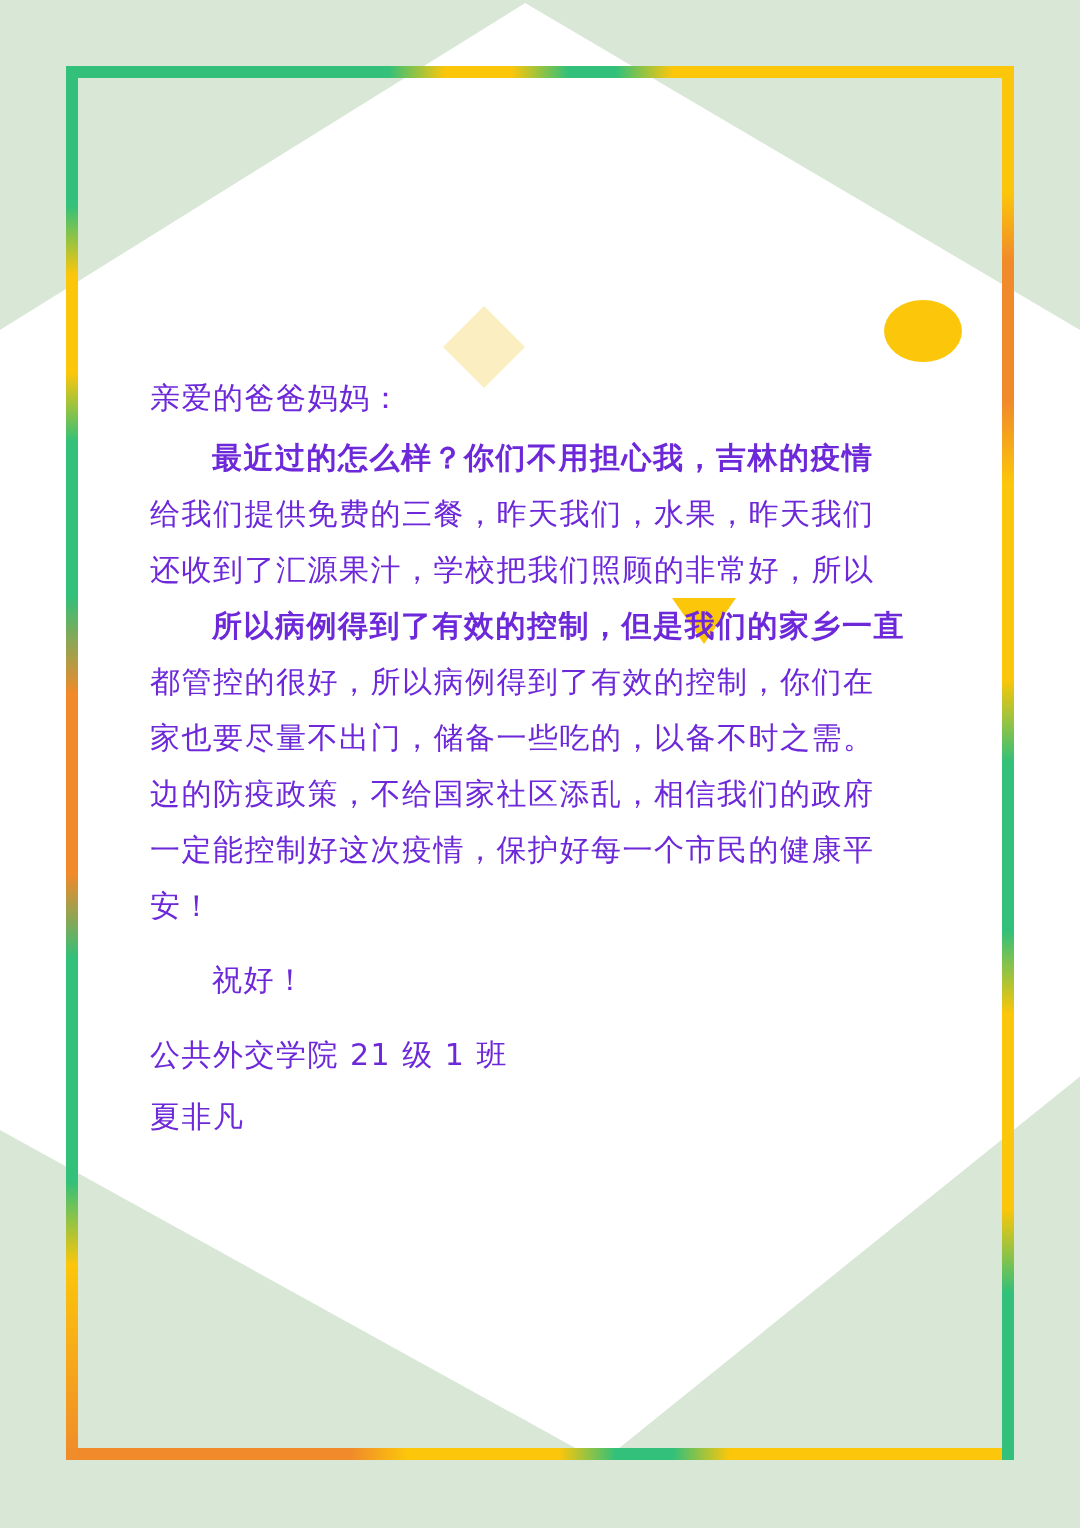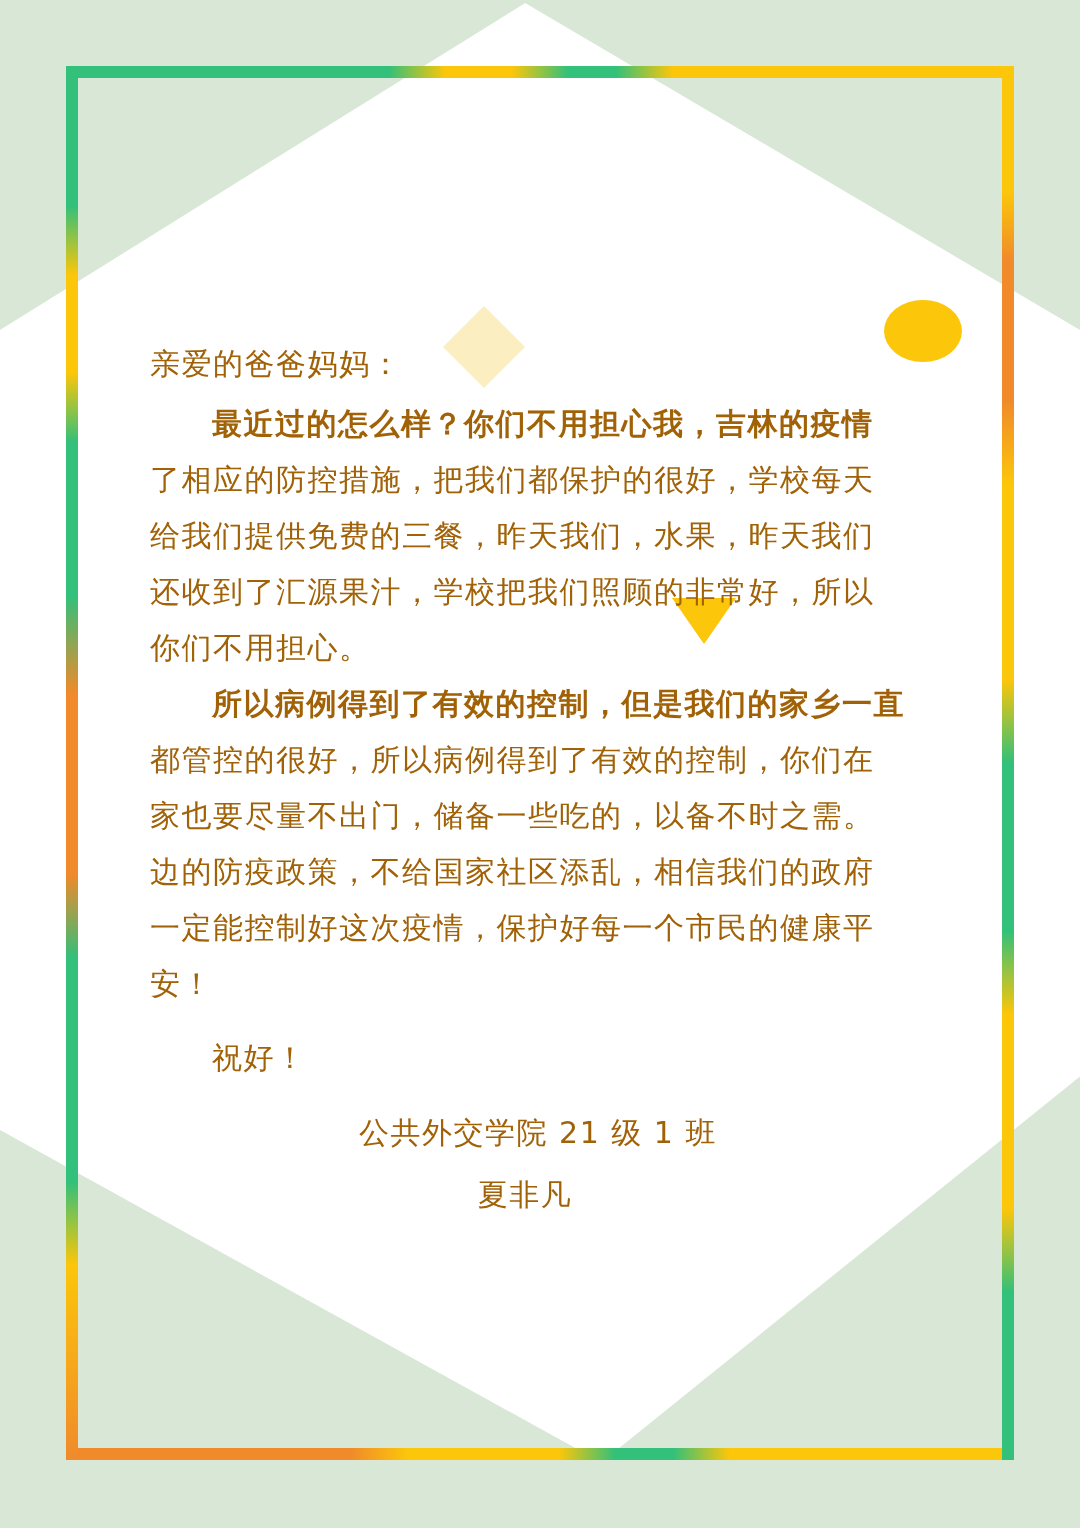--- a/index.html
+++ b/index.html
@@ -148,24 +148,24 @@
       #f08a2b 14%, #f08a2b 24%,
       #fcc60a 30%, #fcc60a 44%,
       #32c07a 50%, #32c07a 62%,
       #fcc60a 68%, #fcc60a 82%,
       #32c07a 88%, #32c07a 100%);
   }
 
   
   .letter {
     position: absolute;
-    top: 336px;
+    top: 370px;
     left: 150px;
     width: 790px;
-    color: #a16207;
+    color: #6d28d9;
   }
   .line {
     font-family: "DejaVu Sans", sans-serif;
     font-size: 30px;
     letter-spacing: 1.5px;
     line-height: 56px;
     white-space: pre;
     font-weight: 400;
   }
   .salutation {
@@ -177,21 +177,21 @@
   .indent {
     text-indent: 62px;
     font-weight: bold;
   }
   .closing {
     margin-top: 18px;
     text-indent: 62px;
   }
   .signature {
     margin-top: 16px;
-    text-align: center;
+    text-align: left;
     padding-right: 14px;
   }
   .signature .line {
     line-height: 62px;
   }
   .sig-name {
     padding-right: 26px;
   }
 </style>
 </head>
@@ -216,24 +216,22 @@
     <div class="frame-edge frame-left"></div>
     <div class="frame-edge frame-right"></div>
   </div>
 
   <div class="letter">
 
     <div class="line salutation">亲爱的爸爸妈妈：</div>
 
     <div class="para">
       <div class="line indent">最近过的怎么样？你们不用担心我，吉林的疫情</div>
-      <div class="line">了相应的防控措施，把我们都保护的很好，学校每天</div>
       <div class="line">给我们提供免费的三餐，昨天我们，水果，昨天我们</div>
       <div class="line">还收到了汇源果汁，学校把我们照顾的非常好，所以</div>
-      <div class="line">你们不用担心。</div>
     </div>
 
     <div class="para">
       <div class="line indent">所以病例得到了有效的控制，但是我们的家乡一直</div>
       <div class="line">都管控的很好，所以病例得到了有效的控制，你们在</div>
       <div class="line">家也要尽量不出门，储备一些吃的，以备不时之需。</div>
       <div class="line">边的防疫政策，不给国家社区添乱，相信我们的政府</div>
       <div class="line">一定能控制好这次疫情，保护好每一个市民的健康平</div>
       <div class="line">安！</div>
     </div>

